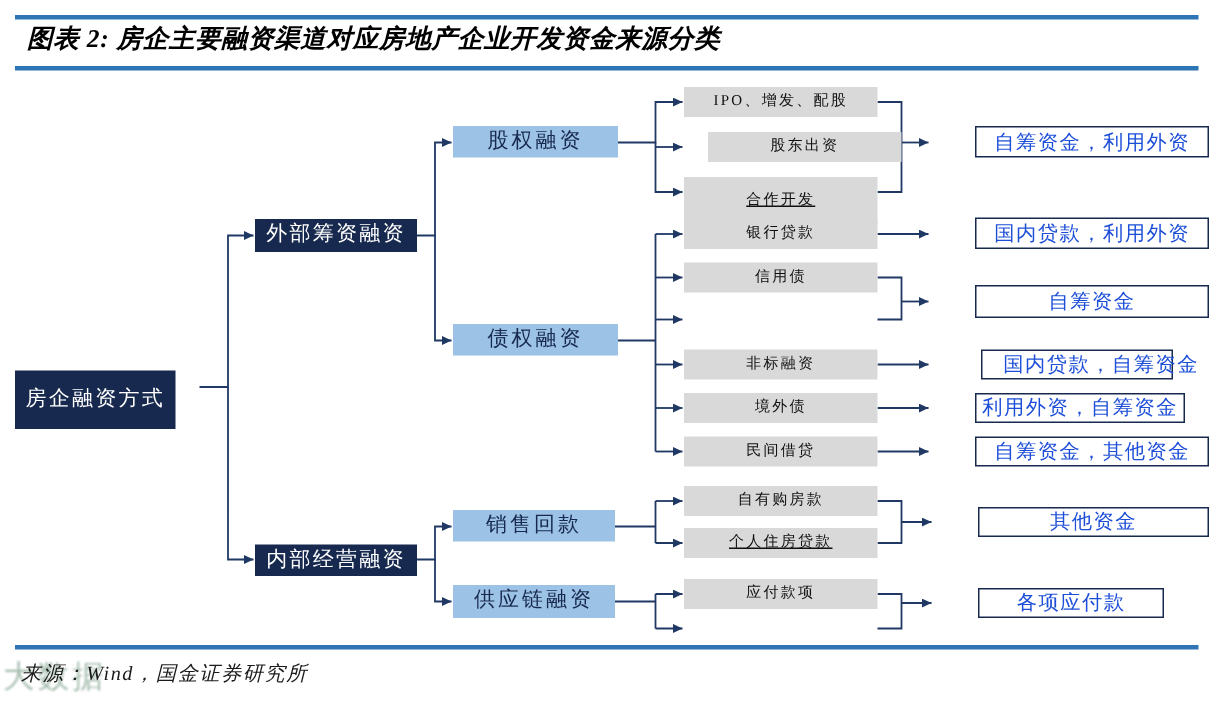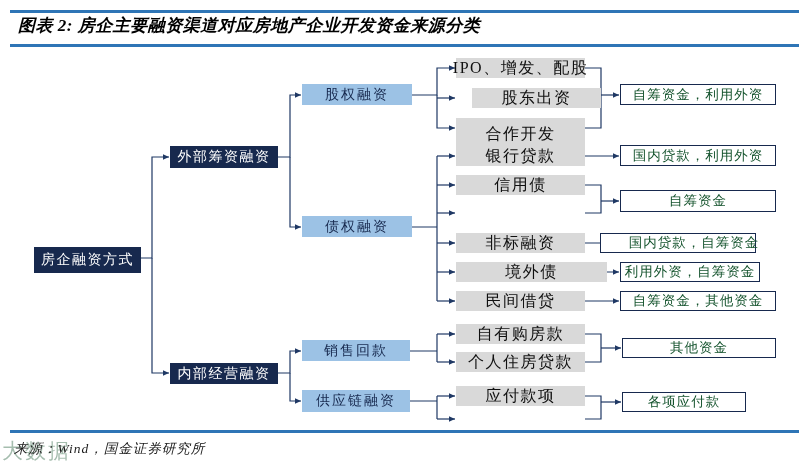--- a/index.html
+++ b/index.html
@@ -16,22 +16,22 @@
     position:absolute; left:18px; top:14px; width:780px;
     font-size:17px; font-weight:bold; font-style:italic; color:#000;
     letter-spacing:0.5px; white-space:nowrap;
   }
   .node{
     position:absolute; display:flex; align-items:center; justify-content:center;
     white-space:nowrap; line-height:1; box-sizing:border-box;
   }
   .navy{background:var(--navy); color:#ffffff; font-size:14px; letter-spacing:1.5px;}
   .lblue{background:var(--light_blue); color:var(--navy); font-size:14px; letter-spacing:2px;}
-  .grayb{background:var(--gray); color:#101010; font-size:16px; letter-spacing:1.5px;}
-  .srcbox{background:#ffffff; border:1.4px solid var(--navy); color:#14532d; font-size:13.5px; letter-spacing:1px;}
+  .grayb{background:var(--gray); color:#101010; font-size:10px; letter-spacing:1.5px;}
+  .srcbox{background:#ffffff; border:1.4px solid var(--navy); color:#1d4ed8; font-size:13.5px; letter-spacing:1px;margin-left:30px;}
   #connectors{position:absolute; left:0; top:0; pointer-events:none;}
   .source{
     position:absolute; left:14px; top:440px; font-size:13.5px; font-style:italic;
     color:#1a1a1a; letter-spacing:1px; z-index:3;
   }
   .watermark{
     position:absolute; left:2px; top:437px; font-size:21px; color:#14532d;
     opacity:0.38; letter-spacing:2px; filter:blur(0.6px); z-index:2;
   }
 </style>
@@ -90,46 +90,46 @@
       <path d="M601,348 H621" marker-end="url(#arr)"></path>
 
       <path d="M410,401 H437 M437,396 V419"></path>
       <path d="M437,396 H455" marker-end="url(#arr)"></path>
       <path d="M437,419 H455" marker-end="url(#arr)"></path>
       <path d="M585,396 H601 V419 H585"></path>
       <path d="M601,402 H621" marker-end="url(#arr)"></path>
     </g>
   </svg>
 
-  <div class="node navy" style="left:34px;top:247px;width:107px;height:26px;text-align:center;">房企融资方式</div>
+  <div class="node navy" style="left:10px;top:247px;width:107px;height:39px;text-align:center;">房企融资方式</div>
 
   <div class="node navy" style="left:170px;top:146px;width:108px;height:22px;">外部筹资融资</div>
   <div class="node navy" style="left:170px;top:363px;width:108px;height:21px;">内部经营融资</div>
 
   <div class="node lblue" style="left:302px;top:84px;width:110px;height:21px;">股权融资</div>
   <div class="node lblue" style="left:302px;top:216px;width:110px;height:21px;">债权融资</div>
   <div class="node lblue" style="left:302px;top:340px;width:108px;height:21px;">销售回款</div>
   <div class="node lblue" style="left:302px;top:390px;width:108px;height:22px;">供应链融资</div>
 
   <div class="node grayb" style="left:456px;top:58px;width:129px;height:20px;">IPO、增发、配股</div>
   <div class="node grayb" style="left:472px;top:88px;width:129px;height:20px;">股东出资</div>
-  <div class="node grayb" style="left:456px;top:118px;width:129px;height:32px;">合作开发</div>
+  <div class="node grayb" style="left:456px;top:118px;width:129px;height:32px;text-decoration:underline;">合作开发</div>
   <div class="node grayb" style="left:456px;top:146px;width:129px;height:20px;">银行贷款</div>
   <div class="node grayb" style="left:456px;top:175px;width:129px;height:20px;">信用债</div>
   <div class="node grayb" style="left:456px;top:233px;width:129px;height:20px;">非标融资</div>
-  <div class="node grayb" style="left:456px;top:262px;width:151px;height:20px;">境外债</div>
+  <div class="node grayb" style="left:456px;top:262px;width:129px;height:20px;">境外债</div>
   <div class="node grayb" style="left:456px;top:291px;width:129px;height:20px;">民间借贷</div>
   <div class="node grayb" style="left:456px;top:324px;width:129px;height:20px;">自有购房款</div>
-  <div class="node grayb" style="left:456px;top:352px;width:129px;height:20px;">个人住房贷款</div>
+  <div class="node grayb" style="left:456px;top:352px;width:129px;height:20px;text-decoration:underline;">个人住房贷款</div>
   <div class="node grayb" style="left:456px;top:386px;width:129px;height:20px;">应付款项</div>
 
   <div class="node srcbox" style="left:620px;top:84px;width:156px;height:21px;">自筹资金，利用外资</div>
   <div class="node srcbox" style="left:620px;top:145px;width:156px;height:21px;">国内贷款，利用外资</div>
   <div class="node srcbox" style="left:620px;top:190px;width:156px;height:22px;">自筹资金</div>
-  <div class="node srcbox" style="left:600px;top:233px;width:156px;height:20px;padding-left:32px;">国内贷款，自筹资金</div>
+  <div class="node srcbox" style="left:624px;top:233px;width:128px;height:20px;padding-left:32px;">国内贷款，自筹资金</div>
   <div class="node srcbox" style="left:620px;top:262px;width:140px;height:20px;text-align:right;">利用外资，自筹资金</div>
   <div class="node srcbox" style="left:620px;top:291px;width:156px;height:20px;">自筹资金，其他资金</div>
   <div class="node srcbox" style="left:622px;top:338px;width:154px;height:20px;">其他资金</div>
   <div class="node srcbox" style="left:622px;top:392px;width:124px;height:20px;">各项应付款</div>
 
   <div class="rule" style="left:10px;top:430px;width:789px;height:3px;"></div>
   <div class="watermark">大数据</div>
   <div class="source">来源：Wind，国金证券研究所</div>
 
 </div>

